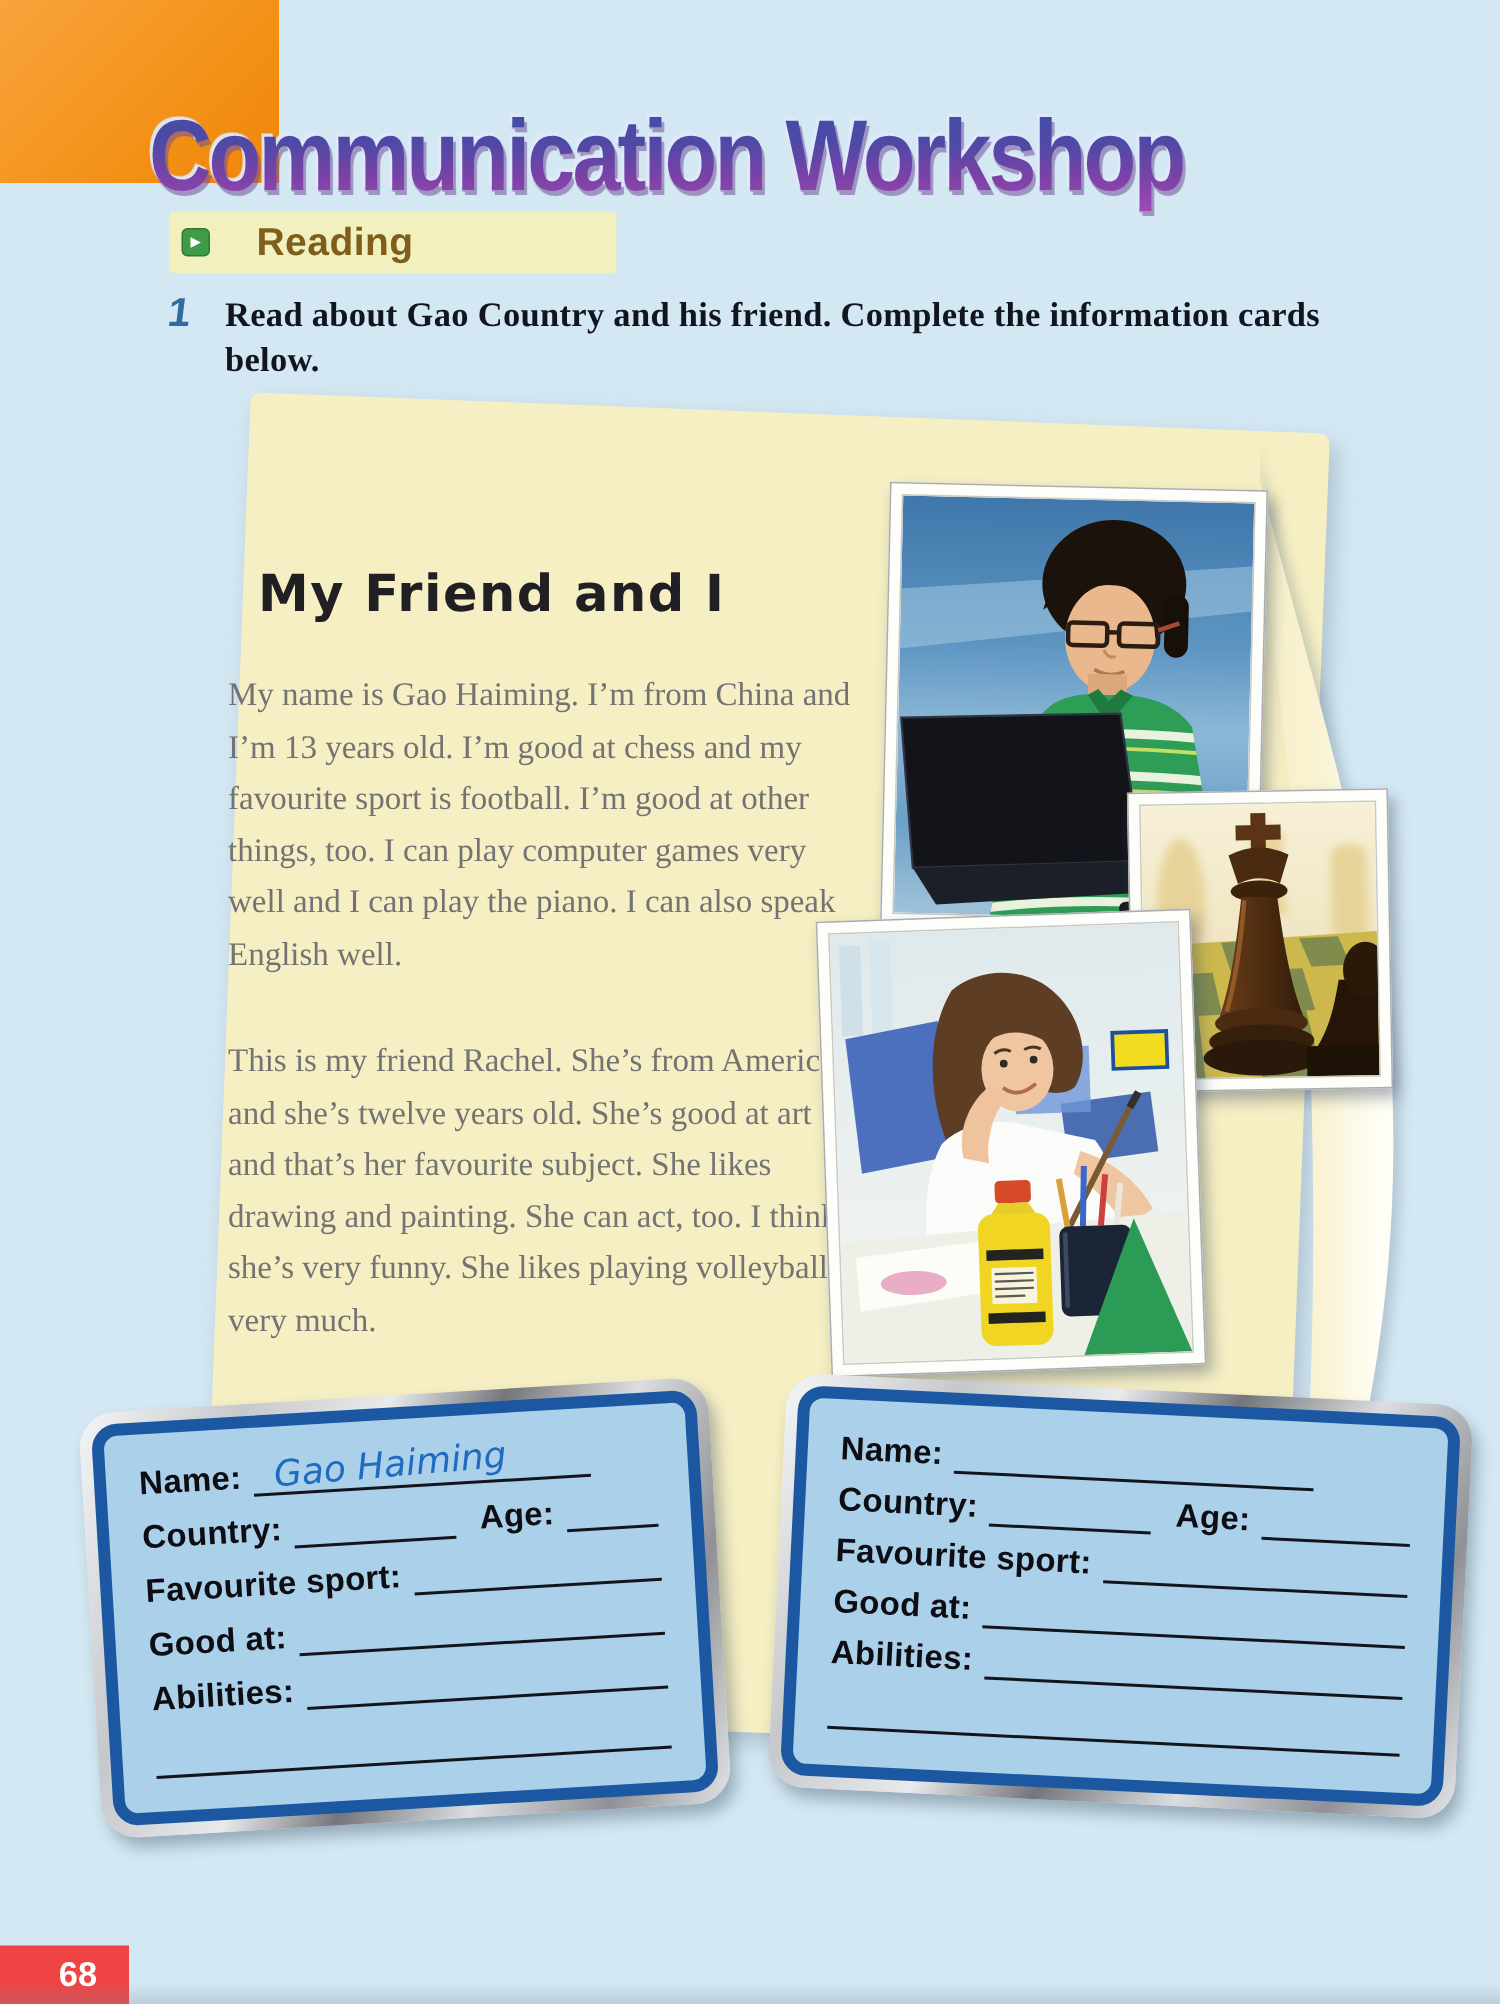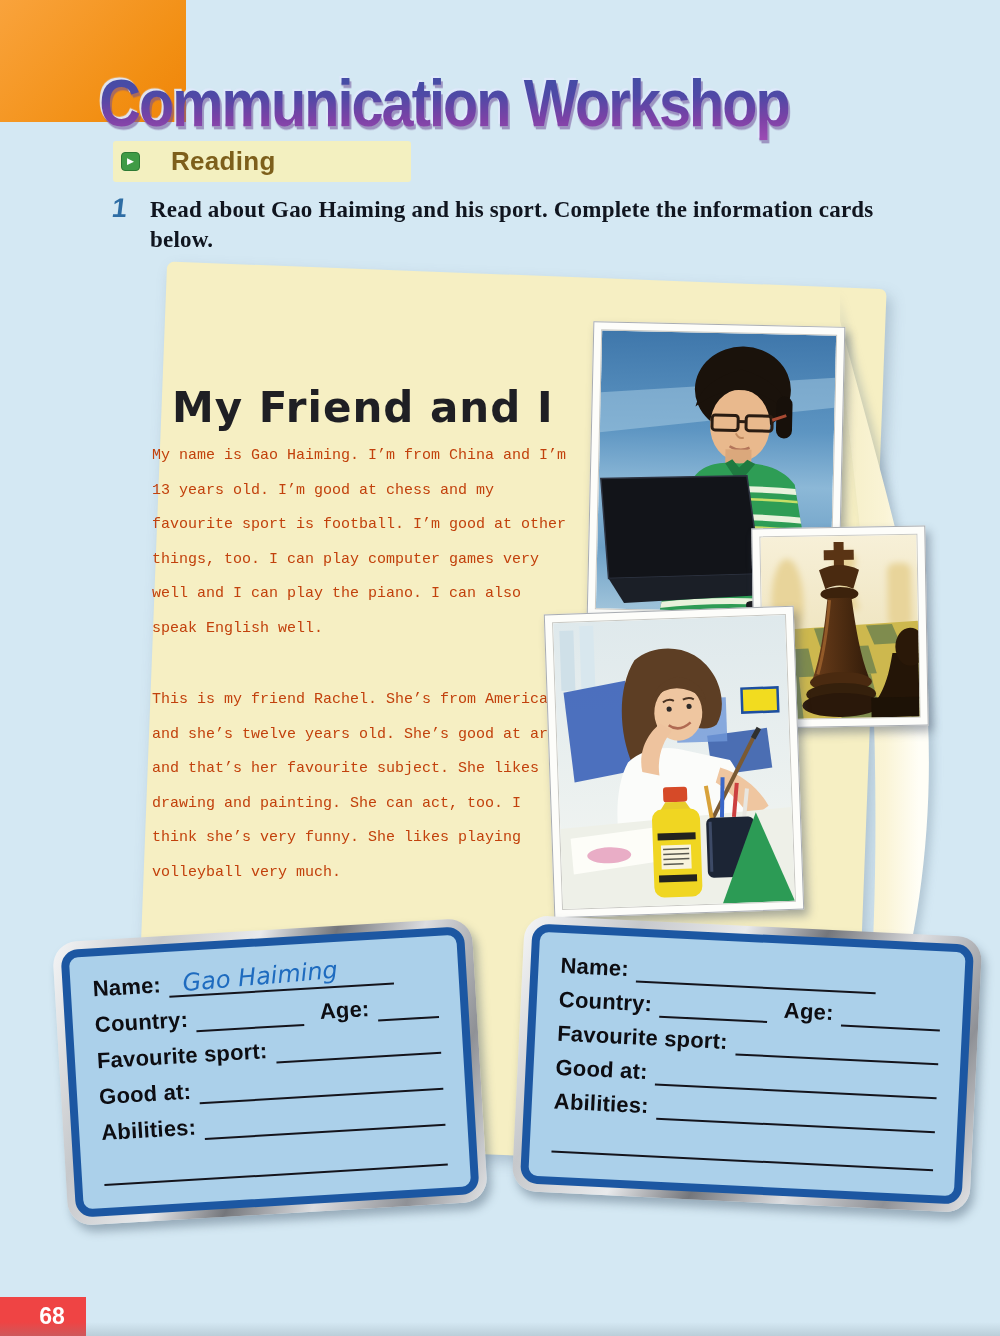--- a/index.html
+++ b/index.html
@@ -31,25 +31,25 @@
      font-family:"Liberation Serif",serif;font-weight:700;font-size:23px;
      line-height:1.3;color:#10151f;letter-spacing:.2px;}
 
   
   .paper{left:150px;top:275px;width:720px;height:880px;background:#f6efc3;
      border-radius:7px;transform:rotate(2.2deg);z-index:1;
      box-shadow:5px 7px 14px rgba(100,120,140,.35);}
   .paper-curl{left:840px;top:290px;width:160px;height:870px;z-index:1;}
 
   .story-title{left:172px;top:348px;width:420px;z-index:3;
-     font-family:"DejaVu Sans",sans-serif;font-size:42px;font-weight:700;
+     font-family:"DejaVu Sans",sans-serif;font-size:34px;font-weight:700;
      color:#1f1f24;letter-spacing:1px;}
   .story-par{left:152px;top:424px;width:418px;z-index:3;
-     font-family:Liberation Mono, monospace;font-size:15px;line-height:34.5px;
-     color:#c2410c;}
+     font-family:Liberation Serif, serif;font-size:22px;line-height:34.5px;
+     color:#737373;}
   .story-par.p2{top:668px;}
 
   
   .photo{background:#fdfdfa;padding:7px;border:1px solid #a9adb2;
      box-shadow:4px 6px 10px rgba(70,85,105,.45);margin:0;}
   .photo svg{display:block;border:1px solid #c9c9c4;}
   .photo-boy{left:590px;top:324px;z-index:4;transform:rotate(1.3deg);}
   .photo-chess{left:753px;top:527px;z-index:5;transform:rotate(-1deg);}
   .photo-girl{left:549px;top:610px;z-index:6;transform:rotate(-2deg);}
 
@@ -93,21 +93,21 @@
     <span>Communication Workshop</span>
   </h1>
 
   <div class="abs reading-band"></div>
   <div class="abs reading-row">
     <span class="reading-icon">▶</span>
     <span class="reading-label">Reading</span>
   </div>
 
   <div class="abs exercise-number">1</div>
-  <div class="abs exercise-instruction">Read about Gao Haiming and his sport. Complete the information cards below.</div>
+  <div class="abs exercise-instruction">Read about Gao Country and his friend. Complete the information cards below.</div>
 
   <div class="abs paper"></div>
   <svg class="abs paper-curl" viewBox="0 0 160 870">
     <defs>
       <linearGradient id="curlG" x1="0" y1="0" x2="1" y2="0">
         <stop offset="0" stop-color="#f4edc3"></stop>
           <stop offset=".55" stop-color="#faf4d6"></stop>
         <stop offset=".9" stop-color="#fffef6"></stop>
       </linearGradient>
     </defs>

